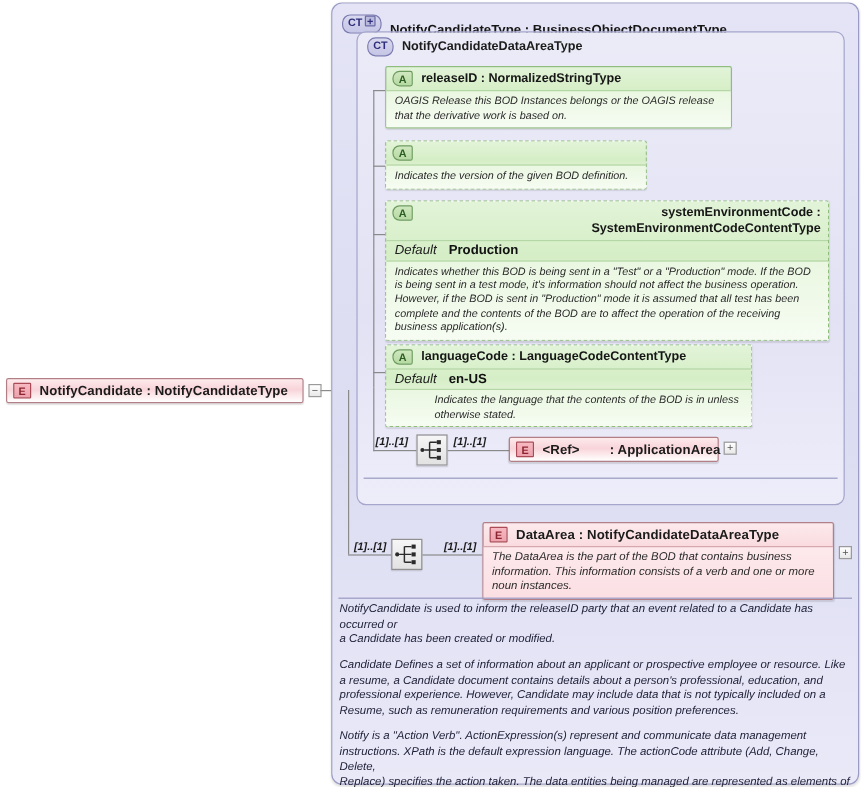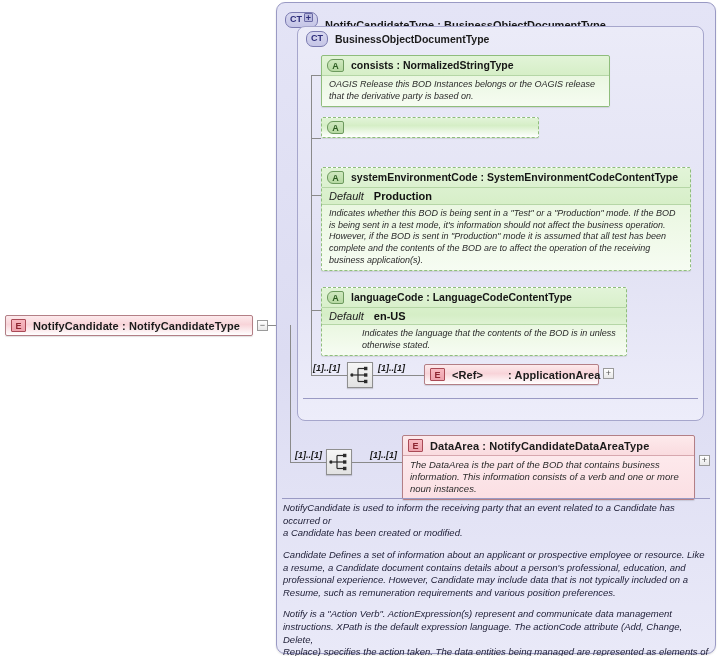--- a/index.html
+++ b/index.html
@@ -210,50 +210,51 @@
       </span>
       <span class="ct-title">NotifyCandidateType : BusinessObjectDocumentType</span>
     </div>
   </div>
 
   <div class="ct-inner" style="left:297px; top:26px; width:407px; height:395px;">
     <div class="ct-inner-head">
       <span class="badge-ct">
         <span>CT</span>
       </span>
-      <span class="ct-inner-title">BusinessObjectDocumentType</span>
+      <span class="ct-inner-title">NotifyCandidateDataAreaType</span>
     </div>
   </div>
 
   <div class="hline" style="left:261px; top:325px; width:15px;"></div>
 
   <div class="vline" style="left:311px; top:75px; height:248px;"></div>
   <div class="hline" style="left:311px; top:75px;  width:10px;"></div>
   <div class="hline" style="left:311px; top:138px; width:10px;"></div>
   <div class="hline" style="left:311px; top:195px; width:10px;"></div>
   <div class="hline" style="left:311px; top:310px; width:10px;"></div>
 
   <div class="attr-box" style="left:321px; top:55px; width:289px;">
     <div class="attr-head">
       <span class="badge-a">A</span>
-      <span class="attr-title">consists : NormalizedStringType</span>
-    </div>
-    <div class="attr-doc" style="white-space: pre-line;">OAGIS Release this BOD Instances belongs or the OAGIS release that the derivative party is based on.</div>
+      <span class="attr-title">releaseID : NormalizedStringType</span>
+    </div>
+    <div class="attr-doc" style="white-space: pre-line;">OAGIS Release this BOD Instances belongs or the OAGIS release that the derivative work is based on.</div>
   </div>
 
   <div class="attr-box optional" style="left:321px; top:117px; width:218px;">
     <div class="attr-head">
       <span class="badge-a">A</span>
     </div>
+    <div class="attr-doc" style="white-space: pre-line;">Indicates the version of the given BOD definition.</div>
   </div>
 
   <div class="attr-box optional" style="left:321px; top:167px; width:370px;">
     <div class="attr-head">
       <span class="badge-a">A</span>
-      <span class="attr-title" style="text-align:left; flex:1;">systemEnvironmentCode : SystemEnvironmentCodeContentType</span>
+      <span class="attr-title" style="text-align:right; flex:1;margin-left:12px;">systemEnvironmentCode : SystemEnvironmentCodeContentType</span>
     </div>
     <div class="attr-default">
       <span class="lbl">Default</span>
       <span class="val">Production</span>
     </div>
     <div class="attr-doc" style="white-space: pre-line;">Indicates whether this BOD is being sent in a "Test" or a "Production" mode. If the BOD is being sent in a test mode, it's information should not affect the business operation. However, if the BOD is sent in "Production" mode it is assumed that all test has been complete and the contents of the BOD are to affect the operation of the receiving business application(s).</div>
   </div>
 
   <div class="attr-box optional" style="left:321px; top:287px; width:306px;">
     <div class="attr-head">
@@ -324,21 +325,21 @@
     <div class="elem-head">
       <span class="badge-e">E</span>
       <span class="elem-title">DataArea : NotifyCandidateDataAreaType</span>
     </div>
     <div class="elem-doc" style="white-space: pre-line;">The DataArea is the part of the BOD that contains business information. This information consists of a verb and one or more noun instances.</div>
   </div>
   <div class="expander" style="left:699px; top:455px;">+</div>
 
   <div class="doc-sep" style="left:282px; top:498px; width:428px;"></div>
   <div class="doc-block" style="left:283px; top:502px; width:426px;">
-    <p style="white-space: pre-line;">NotifyCandidate is used to inform the receiving party that an event related to a Candidate has occurred or
+    <p style="white-space: pre-line;">NotifyCandidate is used to inform the releaseID party that an event related to a Candidate has occurred or
 a Candidate has been created or modified.</p>
     <p style="white-space: pre-line;">Candidate  Defines a set of information about an applicant or prospective employee or resource. Like a resume, a Candidate document contains details about a person's professional, education, and professional experience. However, Candidate may include data that is not typically included on a Resume, such as remuneration requirements and various position preferences.</p>
     <p style="white-space: pre-line;">Notify is a "Action Verb". ActionExpression(s) represent and communicate data management instructions. XPath is the default expression language. The actionCode attribute (Add, Change, Delete,
 Replace) specifies the action taken. The data entities being managed are represented as elements of the Candidate noun in the BOD instance.</p>
   </div>
 
   <div class="elem-box" style="left:5px; top:315px; width:248px;">
     <div class="elem-head">
       <span class="badge-e">E</span>
       <span class="elem-title">NotifyCandidate : NotifyCandidateType</span>

